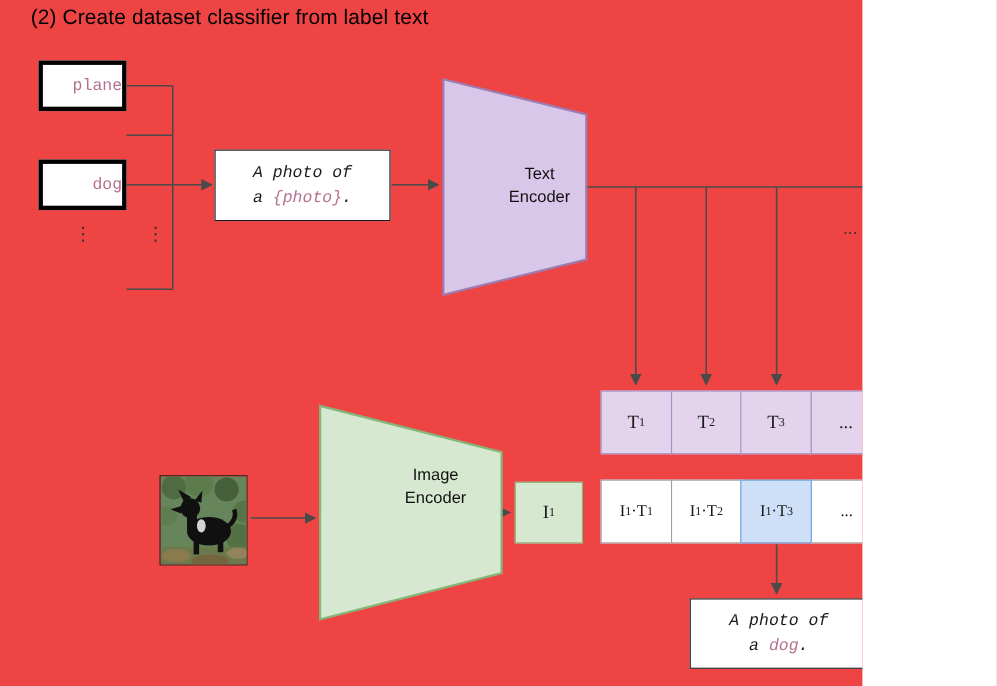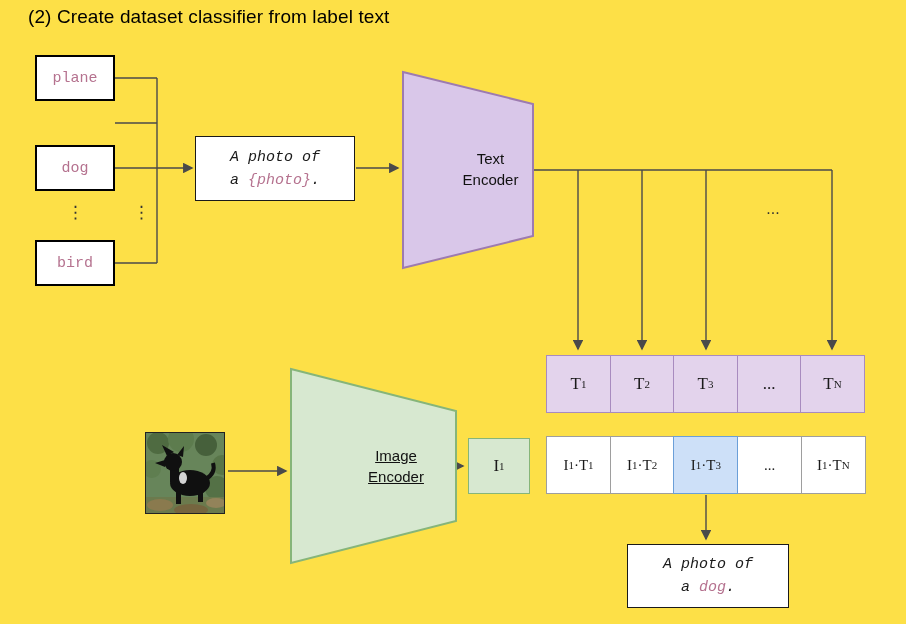--- a/index.html
+++ b/index.html
@@ -1,24 +1,24 @@
 <!DOCTYPE html>
 <html><head>
 <meta charset="utf-8">
 <style>
   * { margin:0; padding:0; box-sizing:border-box; }
   html,body { background:#ffffff; }
   body { font-family:"Liberation Sans", sans-serif; color:#000; }
-  .stage { position:relative; width:906px; height:624px; background:#fde047; overflow:hidden; }
+  .stage { position:relative; width:784px; height:624px; background:#ef4444; overflow:hidden; }
   .abs { position:absolute; }
   .title { font-size:19px; color:#000; letter-spacing:0.1px; }
 
   .labelbox {
-    width:80px; height:46px; border:2px solid #000000; background:#fff;
-    display:flex; align-items:center; justify-content:center;
+    width:80px; height:46px; border:4px solid #000000; background:#fff;
+    display:flex; align-items:center; justify-content:flex-end;
     font-family:"Liberation Mono", monospace; font-size:15px; color:#b5728f;
   }
   .vdots { font-size:17px; color:#333; text-align:center; line-height:20px; }
 
   .codebox {
     border:1.5px solid #1a1a1a; background:#fff;
     display:flex; flex-direction:column; align-items:center; justify-content:center;
     font-family:"Liberation Mono", monospace; font-size:15px; color:#1a1a1a; line-height:23px;
     text-align:center;
     font-style:italic;
@@ -85,23 +85,20 @@
   <div class="abs title" style="left:28px; top:6px;">(2) Create dataset classifier from label text</div>
 
   <div class="abs labelbox" style="left:35px; top:55px;">
     <span>plane</span>
   </div>
   <div class="abs labelbox" style="left:35px; top:145px;">
     <span>dog</span>
   </div>
   <div class="abs vdots" style="left:67px; top:203px; width:16px;">⋮</div>
   <div class="abs vdots" style="left:133px; top:203px; width:16px;">⋮</div>
-  <div class="abs labelbox" style="left:35px; top:240px;">
-    <span>bird</span>
-  </div>
 
   <div class="abs codebox" style="left:195px; top:136px; width:160px; height:65px;">
     <div><span>A photo of</span></div>
     <div><span>a </span><span class="pink">{photo}</span><span>.</span></div>
   </div>
 
   <div class="abs enc-label" style="left:403px; top:148px; width:130px;">
     <div>Text</div>
     <div>Encoder</div>
   </div>
@@ -151,21 +148,21 @@
       <rect x="52" y="54" width="5" height="15" fill="#101010"></rect>
       <rect x="24" y="33" width="9" height="16" fill="#101010"></rect>
       <circle cx="27" cy="29" r="9" fill="#101010"></circle>
       <path d="M21 23 L16 12 L28 19 Z" fill="#101010"></path>
       <path d="M31 22 L38 13 L37 24 Z" fill="#101010"></path>
       <path d="M19 27 L9 30 L19 34 Z" fill="#101010"></path>
       <ellipse cx="37" cy="45" rx="4" ry="6" fill="#e9e9e9" opacity="0.9"></ellipse>
     </svg>
   </div>
 
-  <div class="abs enc-label" style="left:291px; top:445px; width:165px;text-decoration:underline;">
+  <div class="abs enc-label" style="left:291px; top:421px; width:165px;">
     <div>Image</div>
     <div>Encoder</div>
   </div>
 
   <div class="abs icell" style="left:468px; top:438px;">
     <span>I</span>
       <sub>1</sub>
   </div>
 
   <div class="abs cellrow" style="left:546px; top:436px;">

